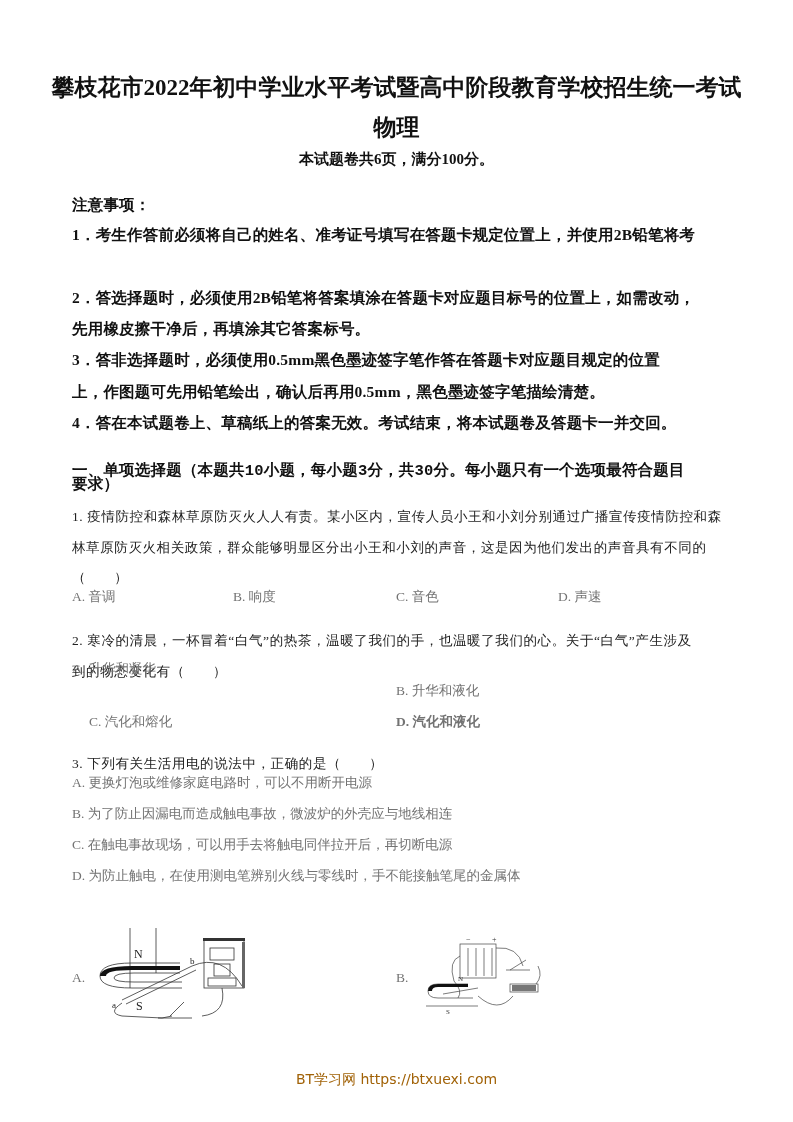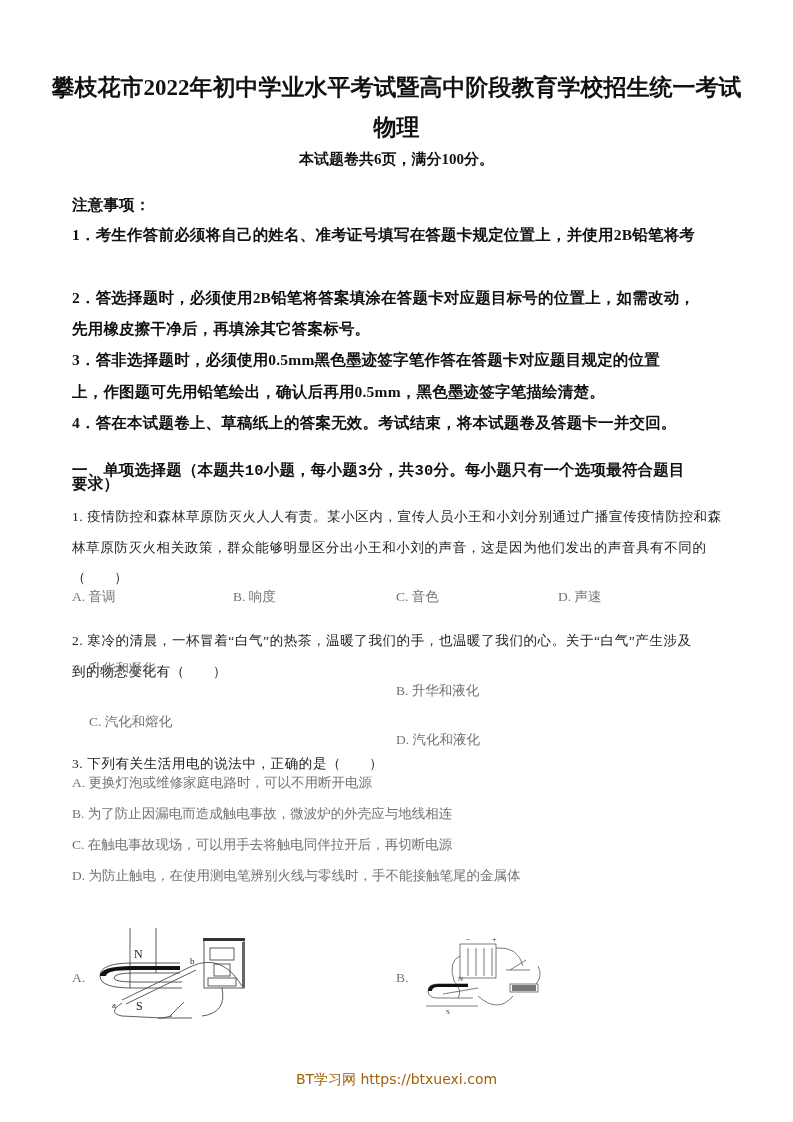--- a/index.html
+++ b/index.html
@@ -40,21 +40,21 @@
   <div class="opt" style="left:72px; top:588px;">A. 音调</div>
   <div class="opt" style="left:233px; top:588px;">B. 响度</div>
   <div class="opt" style="left:396px; top:588px;">C. 音色</div>
   <div class="opt" style="left:558px; top:588px;">D. 声速</div>
 
   <div class="line q" style="top:620px;">2. 寒冷的清晨，一杯冒着“白气”的热茶，温暖了我们的手，也温暖了我们的心。关于“白气”产生涉及</div>
   <div class="line q" style="top:651px;">到的物态变化有（　　）</div>
   <div class="opt" style="left:72px; top:660px;">A. 升华和凝华</div>
   <div class="opt" style="left:396px; top:682px;">B. 升华和液化</div>
   <div class="opt" style="left:76px; top:713px;margin-left:13px;">C. 汽化和熔化</div>
-  <div class="opt" style="left:396px; top:731px;">D. 汽化和液化</div>
+  <div class="opt" style="left:396px; top:713px;font-weight:bold;">D. 汽化和液化</div>
 
   <div class="line q" style="top:743px;">3. 下列有关生活用电的说法中，正确的是（　　）</div>
   <div class="opt" style="left:72px; top:774px;">A. 更换灯泡或维修家庭电路时，可以不用断开电源</div>
   <div class="opt" style="left:72px; top:805px;">B. 为了防止因漏电而造成触电事故，微波炉的外壳应与地线相连</div>
   <div class="opt" style="left:72px; top:836px;">C. 在触电事故现场，可以用手去将触电同伴拉开后，再切断电源</div>
   <div class="opt" style="left:72px; top:867px;">D. 为防止触电，在使用测电笔辨别火线与零线时，手不能接触笔尾的金属体</div>
 
   <div class="opt" style="left:72px; top:970px;">A.</div>
   <div class="opt" style="left:396px; top:970px;">B.</div>
 

